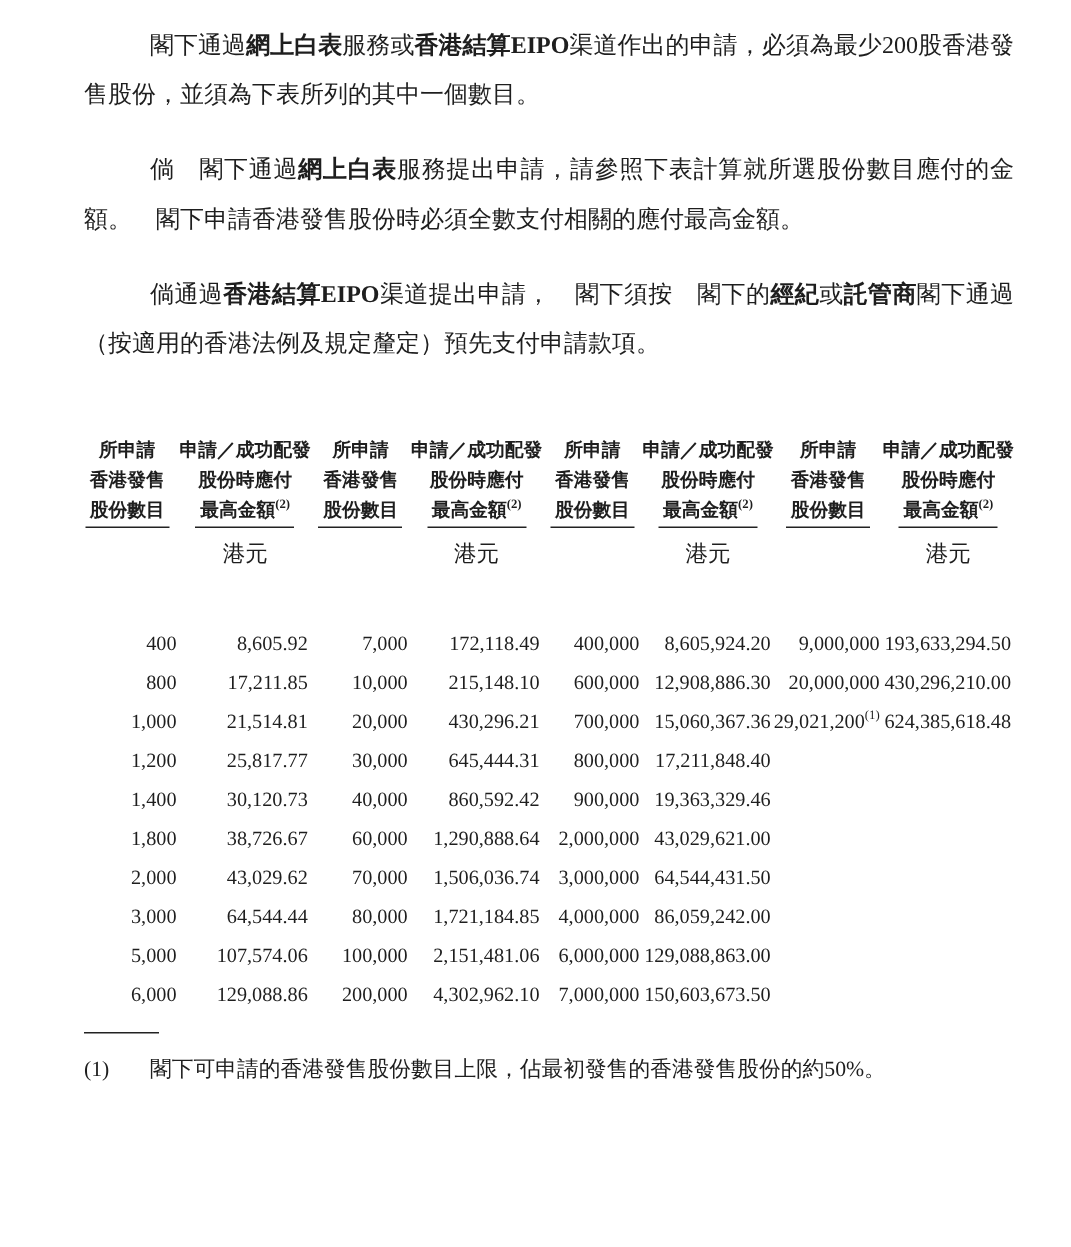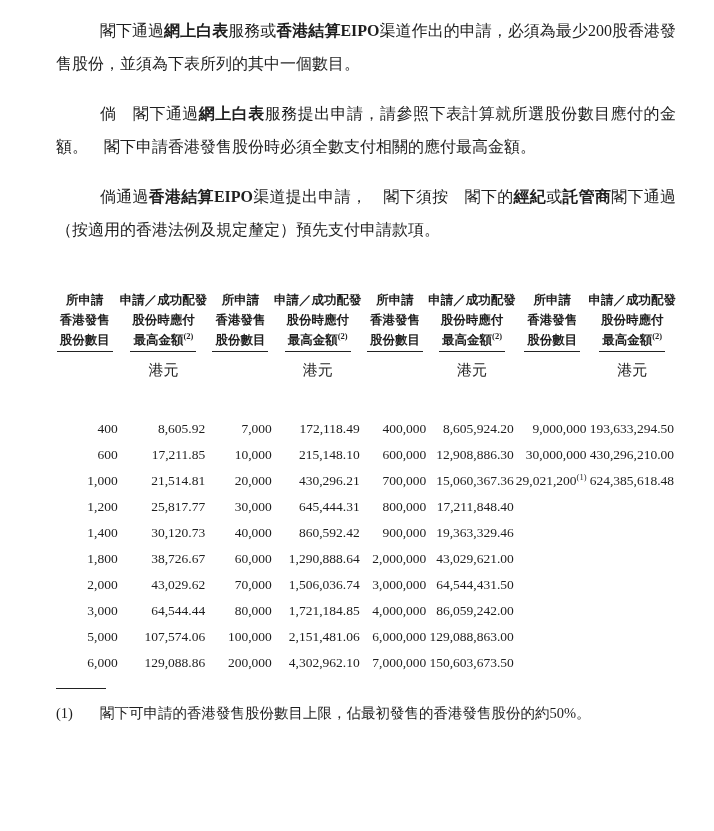--- a/index.html
+++ b/index.html
@@ -112,27 +112,27 @@
           <td>400</td>
           <td>8,605.92</td>
           <td>7,000</td>
           <td>172,118.49</td>
           <td>400,000</td>
           <td>8,605,924.20</td>
           <td>9,000,000</td>
           <td>193,633,294.50</td>
         </tr>
         <tr>
-          <td>600</td>
+          <td>800</td>
           <td>17,211.85</td>
           <td>10,000</td>
           <td>215,148.10</td>
           <td>600,000</td>
           <td>12,908,886.30</td>
-          <td>30,000,000</td>
+          <td>20,000,000</td>
           <td>430,296,210.00</td>
         </tr>
         <tr>
           <td>1,000</td>
           <td>21,514.81</td>
           <td>20,000</td>
           <td>430,296.21</td>
           <td>700,000</td>
           <td>15,060,367.36</td>
           <td>29,021,200<sup>(1)</sup></td>

